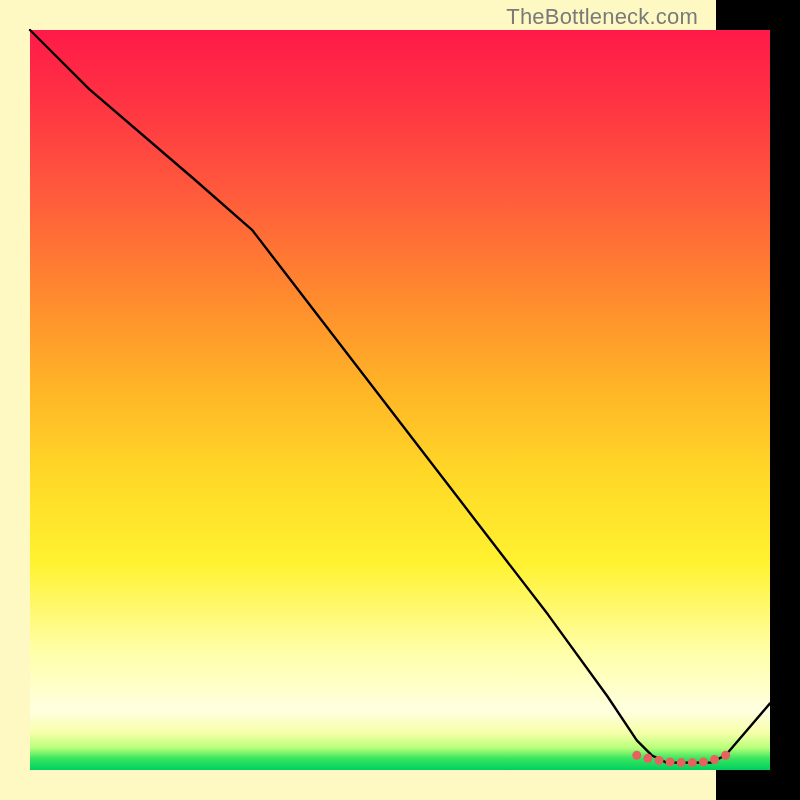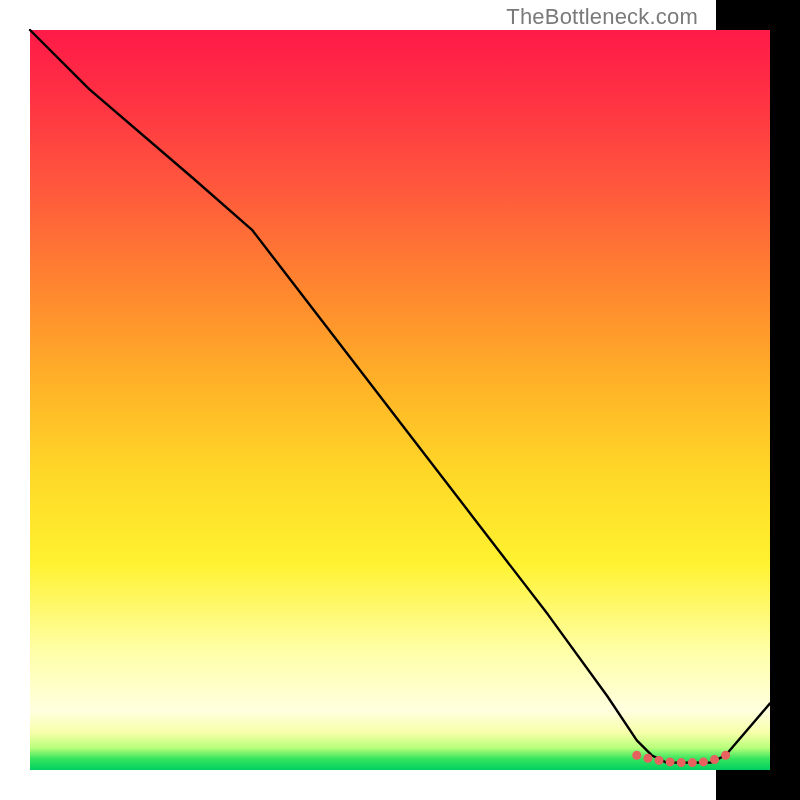--- a/index.html
+++ b/index.html
@@ -8,21 +8,21 @@
     width: 800px;
     height: 800px;
     background: #000;
     font-family: Arial, Helvetica, sans-serif;
     overflow: hidden;
   }
   .frame {
     position: relative;
     width: 716px;
     height: 800px;
-    background: #ffffff;
+    background: #fef9c3;
   }
   .watermark {
     position: absolute;
     top: 4px;
     right: 18px;
     color: #7a7a7a;
     font-size: 22px;
     font-weight: 500;
     letter-spacing: 0.2px;
   }

